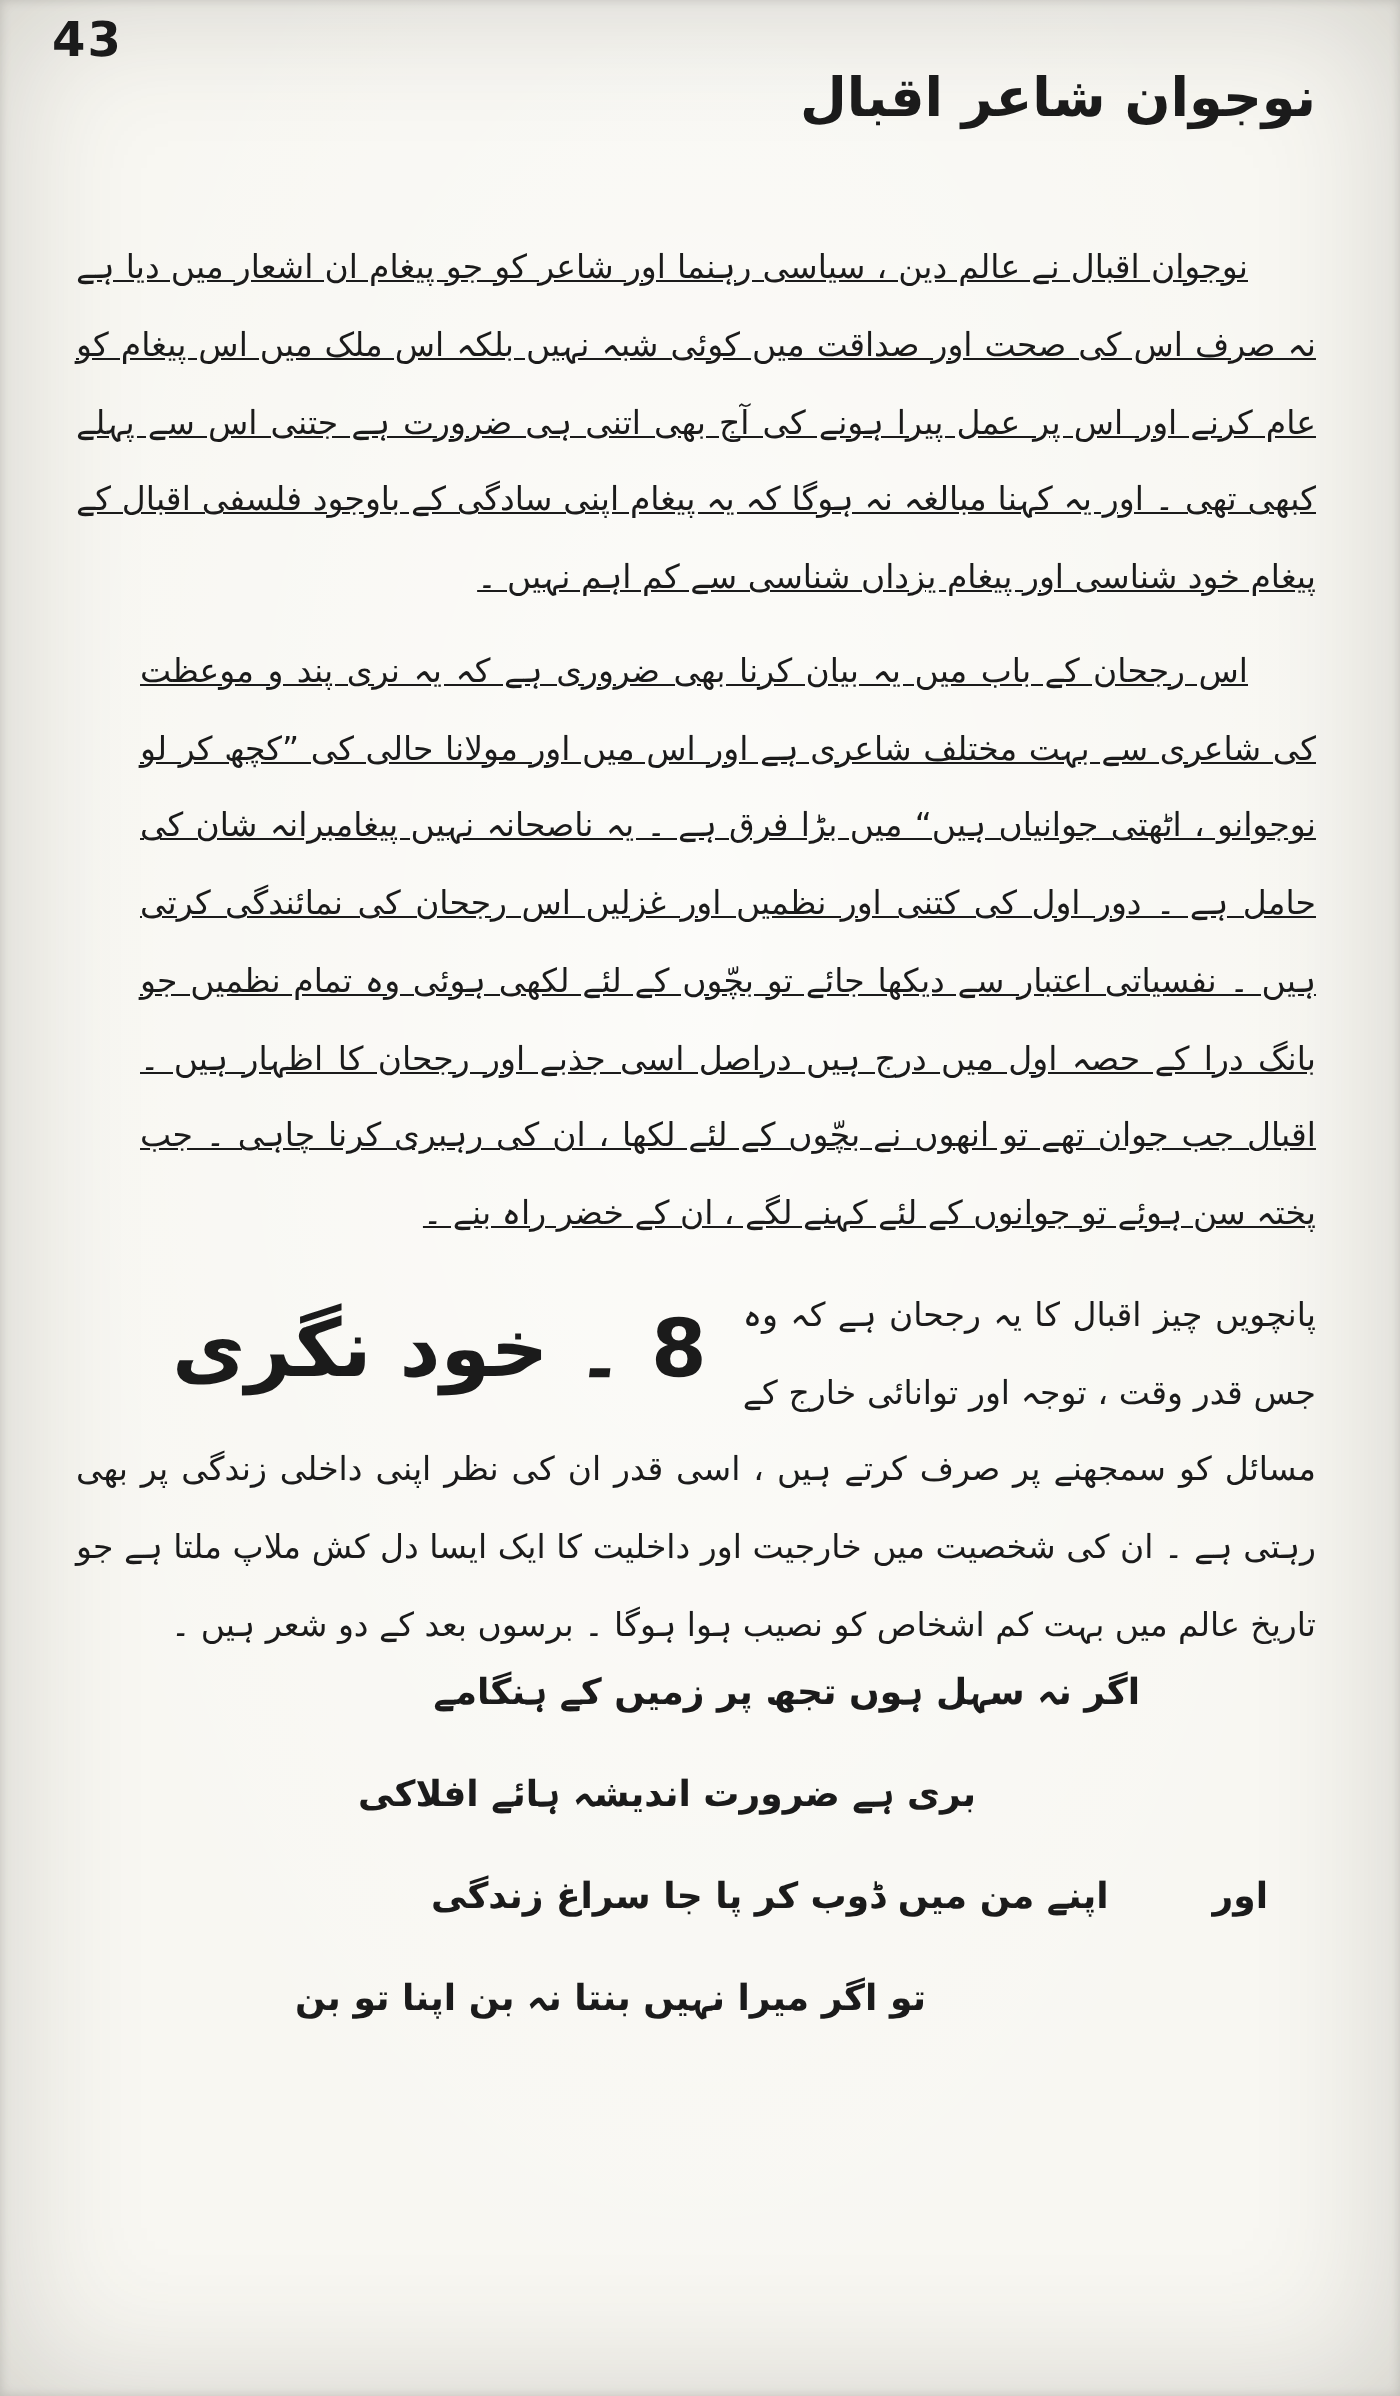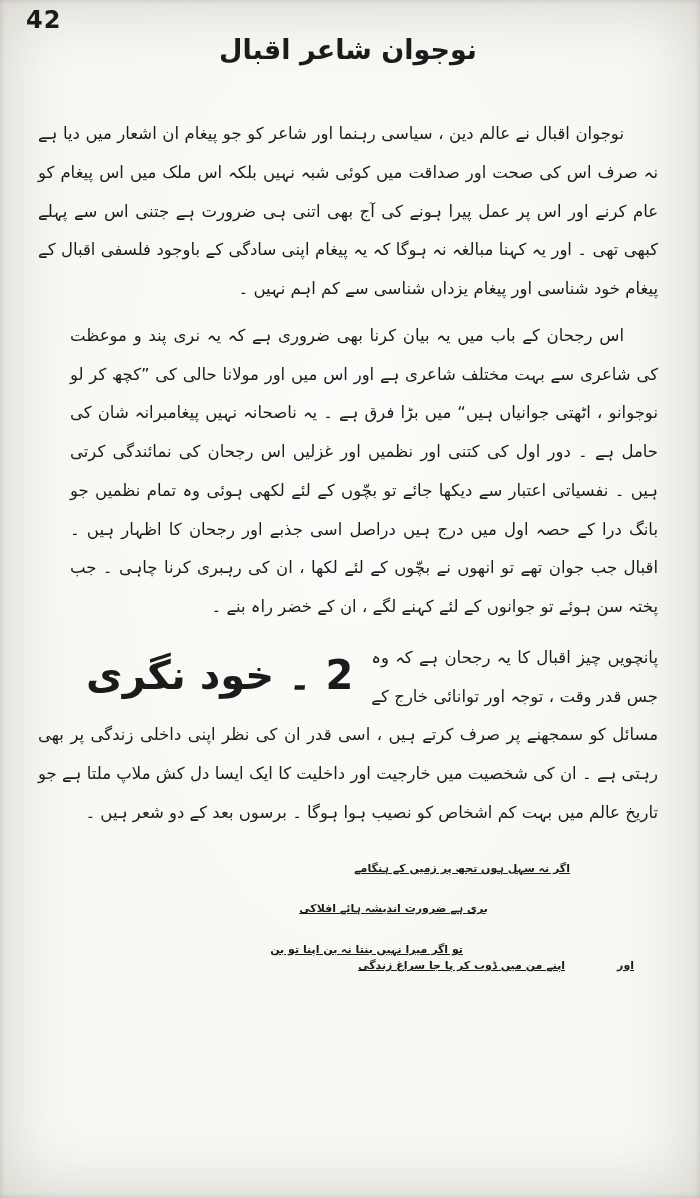--- a/index.html
+++ b/index.html
@@ -23,81 +23,78 @@
   }
   .page-number {
     position: absolute;
     top: 6px;
     left: 26px;
     font-size: 24px;
     font-weight: bold;
     letter-spacing: 1px;
   }
   .title {
-    text-align: center;
     font-size: 27px;
     font-weight: bold;
     margin: 24px 0 50px 0;
   }
   .para {
     font-size: 16.5px;
     line-height: 2.35;
     text-align: justify;
     text-align-last: right;
   }
-  .para.indent { text-indent: 34px; }
+  .para.indent { text-indent: 34px; text-decoration: underline; }
   .para + .para { margin-top: 8px; margin-left: 32px; }
   .section { margin-top: 12px; }
   .section::after { content: ""; display: block; clear: both; }
   .section-heading {
     float: left;
     font-size: 40px;
     font-weight: bold;
     line-height: 1.5;
     margin: 6px 18px 6px 48px;
     white-space: nowrap;
   }
   .verses {
-    margin-top: 28px;
-    font-size: 11px;
+    font-size: 18px;
     line-height: 1.5;
     font-weight: bold;
-    text-decoration: underline;
   }
   .verse {
     text-align: right;
     white-space: nowrap;
     margin-bottom: 24px;
   }
   .verse.v1 { margin-right: 88px; }
   .verse.v2 { margin-right: 170px; }
   .verse.v3 { margin-right: 24px; }
   .verse.v4 { margin-right: 195px; margin-bottom: 0; }
   .connector { margin-left: 52px; }
 </style>
 </head>
 <body>
 
 <div class="page">
 
-  <div class="page-number">42</div>
+  <div class="page-number">43</div>
 
   <h1 class="title">نوجوان شاعر اقبال</h1>
 
   <p class="para indent">نوجوان اقبال نے عالم دین ، سیاسی رہنما اور شاعر کو جو پیغام ان اشعار میں دیا ہے نہ صرف اس کی صحت اور صداقت میں کوئی شبہ نہیں بلکہ اس ملک میں اس پیغام کو عام کرنے اور اس پر عمل پیرا ہونے کی آج بھی اتنی ہی ضرورت ہے جتنی اس سے پہلے کبھی تھی ۔ اور یہ کہنا مبالغہ نہ ہوگا کہ یہ پیغام اپنی سادگی کے باوجود فلسفی اقبال کے پیغام خود شناسی اور پیغام یزداں شناسی سے کم اہم نہیں ۔</p>
 
   <p class="para indent">اس رجحان کے باب میں یہ بیان کرنا بھی ضروری ہے کہ یہ نری پند و موعظت کی شاعری سے بہت مختلف شاعری ہے اور اس میں اور مولانا حالی کی ”کچھ کر لو نوجوانو ، اٹھتی جوانیاں ہیں“ میں بڑا فرق ہے ۔ یہ ناصحانہ نہیں پیغامبرانہ شان کی حامل ہے ۔ دور اول کی کتنی اور نظمیں اور غزلیں اس رجحان کی نمائندگی کرتی ہیں ۔ نفسیاتی اعتبار سے دیکھا جائے تو بچّوں کے لئے لکھی ہوئی وہ تمام نظمیں جو بانگ درا کے حصہ اول میں درج ہیں دراصل اسی جذبے اور رجحان کا اظہار ہیں ۔ اقبال جب جوان تھے تو انھوں نے بچّوں کے لئے لکھا ، ان کی رہبری کرنا چاہی ۔ جب پختہ سن ہوئے تو جوانوں کے لئے کہنے لگے ، ان کے خضر راہ بنے ۔</p>
 
   <div class="section">
-    <div class="section-heading">2 ۔ خود نگری</div>
+    <div class="section-heading">8 ۔ خود نگری</div>
     <p class="para">پانچویں چیز اقبال کا یہ رجحان ہے کہ وہ جس قدر وقت ، توجہ اور توانائی خارج کے مسائل کو سمجھنے پر صرف کرتے ہیں ، اسی قدر ان کی نظر اپنی داخلی زندگی پر بھی رہتی ہے ۔ ان کی شخصیت میں خارجیت اور داخلیت کا ایک ایسا دل کش ملاپ ملتا ہے جو تاریخ عالم میں بہت کم اشخاص کو نصیب ہوا ہوگا ۔ برسوں بعد کے دو شعر ہیں ۔</p>
   </div>
 
   <div class="verses">
     <div class="verse v1">اگر نہ سہل ہوں تجھ پر زمیں کے ہنگامے</div>
     <div class="verse v2">بری ہے ضرورت اندیشہ ہائے افلاکی</div>
-    <div class="verse v4">تو اگر میرا نہیں بنتا نہ بن اپنا تو بن</div>
     <div class="verse v3">
       <span class="connector">اور</span><span>اپنے من میں ڈوب کر پا جا سراغ زندگی</span>
     </div>
+    <div class="verse v4">تو اگر میرا نہیں بنتا نہ بن اپنا تو بن</div>
   </div>
 
 </div>
 
 </body></html>

